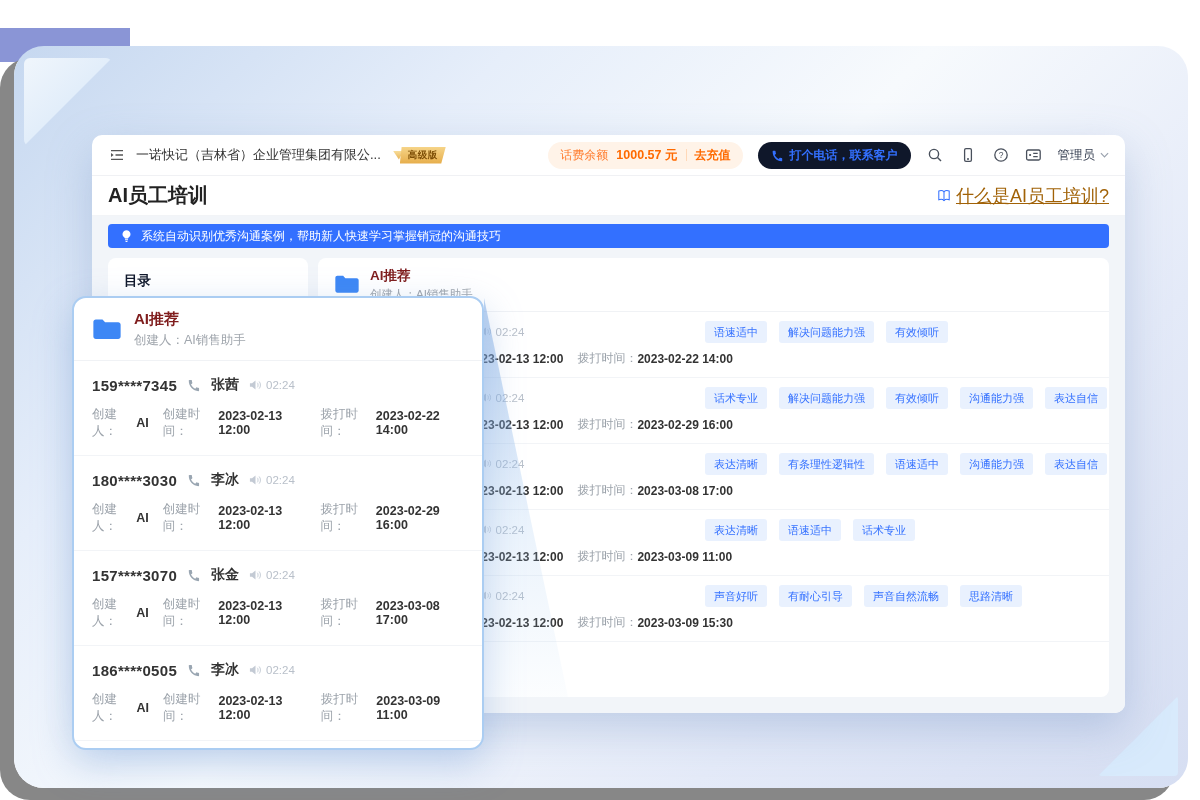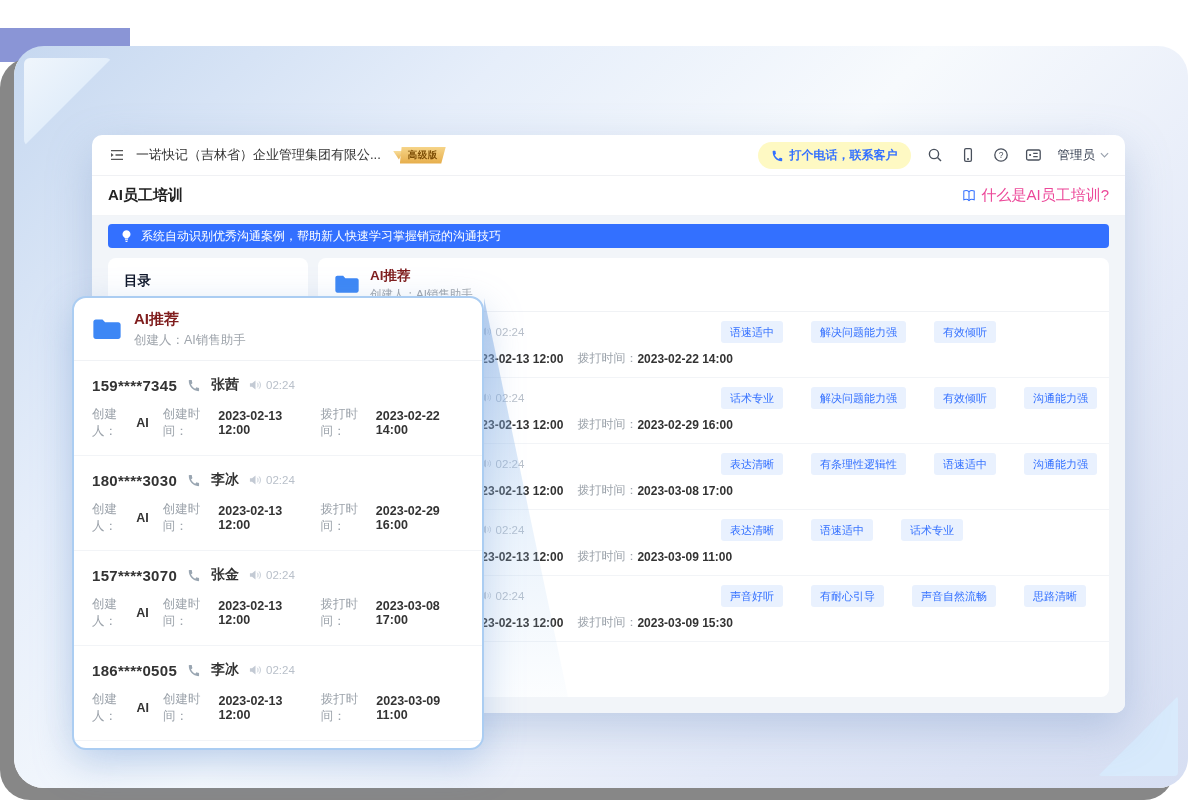--- a/index.html
+++ b/index.html
@@ -33,46 +33,46 @@
   .company { font-size:13px; color:#333; white-space:nowrap; }
   .badge { display:inline-flex; align-items:center; margin-left:2px; }
   .badge .wing { width:11px; height:9px; background:linear-gradient(180deg,#f8dd9a,#e7b254); clip-path:polygon(0 0,100% 0,55% 100%); margin-right:-4px; }
   .badge b { background:linear-gradient(180deg,#f6d488,#e6ad4a); color:#7d4e06; font-size:9.5px; font-weight:700;
     padding:2px 8px 2px 8px; clip-path:polygon(4% 0,100% 0,90% 100%,0 100%); letter-spacing:.5px;}
   .nav-right { margin-left:auto; display:flex; align-items:center; gap:15px; }
   .balance-pill { display:flex; align-items:center; gap:8px; background:#fff3e8; border-radius:15px; padding:5px 12px; font-size:12px; color:#ff7c2e; cursor:pointer;}
   .balance-pill .amt { font-weight:700; color:#ff6a00; font-size:12.5px;}
   .balance-pill .sep { width:1px; height:12px; background:#ffd8b8; }
   .balance-pill .rec { font-weight:700; color:#ff6a00; }
-  .call-pill { display:flex; align-items:center; gap:6px; background:#fef9c3; border-radius:15px; padding:5px 13px; font-size:12px; color:#3370ff; font-weight:600; cursor:pointer;}
+  .call-pill { display:flex; align-items:center; gap:6px; background:#0f172a; border-radius:15px; padding:5px 13px; font-size:12px; color:#3370ff; font-weight:600; cursor:pointer;}
   .icon-btn { display:flex; align-items:center; justify-content:center; width:18px; height:18px; cursor:pointer; }
   .admin { display:flex; align-items:center; gap:5px; font-size:12.5px; color:#3b4456; cursor:pointer; }
 
   .titlebar { height:40px; flex:0 0 40px; display:flex; align-items:center; padding:0 16px; border-bottom:1px solid #f2f4f7; }
-  .page-title { font-size:15px; font-weight:700; color:#222; }
-  .help-link { margin-left:auto; display:flex; align-items:center; gap:5px; color:#ec4899; font-size:15px; cursor:pointer;}
+  .page-title { font-size:20px; font-weight:700; color:#222; }
+  .help-link { margin-left:auto; display:flex; align-items:center; gap:5px; color:#a16207; font-size:18px; cursor:pointer;text-decoration:underline;}
 
   .content { flex:1; background:#f2f5f9; padding:8px 16px 16px; display:flex; flex-direction:column; }
   .banner { height:24px; flex:0 0 24px; background:#3370ff; border-radius:4px; color:#fff; font-size:12px;
     display:flex; align-items:center; gap:8px; padding:0 12px; margin-bottom:10px; }
   .panels { flex:1; display:flex; gap:10px; min-height:0; }
   .sidebar { width:200px; flex:0 0 200px; background:#fff; border-radius:8px; padding:14px 16px; }
   .sidebar-title { font-size:13.5px; font-weight:700; color:#0f172a; }
   .main-card { flex:1; background:#fff; border-radius:8px; display:flex; flex-direction:column; overflow:hidden; }
   .folder-head { padding:9px 16px; display:flex; align-items:center; gap:10px; border-bottom:1px solid #f0f2f5; }
   .folder-name { font-size:13.5px; font-weight:700; color:#7f1d1d; }
   .folder-sub { font-size:11.5px; color:#a0a6ad; margin-top:2px; }
   .row { padding:9px 16px 10px; border-bottom:1px solid #f2f4f7; }
   .row-line1 { display:flex; align-items:center; height:22px; }
   .row-left { width:371px; flex:0 0 371px; display:flex; align-items:center; gap:9px; overflow:hidden;}
   .num { font-size:14px; font-weight:700; color:#333; letter-spacing:.3px;}
   .pname { font-size:13px; font-weight:700; color:#333; }
   .dur { display:flex; align-items:flex-start; gap:4px; color:#b9c0ca; font-size:11.5px; }
   .tags { display:flex; gap:12px; align-items:center; }
-  .tag { background:#e9f1fe; color:#3370ff; font-size:11px; padding:3.5px 9px; border-radius:3px; white-space:nowrap;margin-left:16px; }
+  .tag { background:#e9f1fe; color:#3370ff; font-size:11px; padding:3.5px 9px; border-radius:3px; white-space:nowrap; }
   .row-line2 { margin-top:7px; font-size:12px; display:flex; align-items:center; }
   .lbl { color:#9ca3ab; }
   .val { color:#333; font-weight:600; }
   .gap14 { margin-right:14px; }
 
   
   .wedge { position:absolute; left:484px; top:298px; width:84px; height:399px; z-index:15; pointer-events:none;
     background: linear-gradient(to bottom, rgba(122,168,228,.52), rgba(158,198,240,.22) 55%, rgba(190,220,246,.05));
     clip-path: polygon(0 0, 100% 100%, 0 100%); }
 
@@ -110,20 +110,26 @@
           <path d="M2 5.9 4.6 8 2 10.1z" fill="#555"></path>
         </svg>
     </span>
     <span class="company">一诺快记（吉林省）企业管理集团有限公...</span>
     <span class="badge">
       <i class="wing"></i>
       <b>高级版</b>
     </span>
 
     <div class="nav-right">
+      <div class="balance-pill">
+        <span>话费余额</span>
+        <span class="amt">1000.57 元</span>
+        <span class="sep"></span>
+        <span class="rec">去充值</span>
+      </div>
       <div class="call-pill">
         <svg width="13" height="13" viewBox="0 0 16 16">
             <path d="M13.9 11.2c-.9 0-1.8-.15-2.6-.45-.25-.1-.55 0-.75.2l-1.1 1.4c-2.1-1.1-3.85-2.8-4.9-4.9l1.35-1.15c.2-.2.3-.5.2-.75-.3-.8-.45-1.7-.45-2.6 0-.4-.35-.75-.75-.75H2.75c-.4 0-.75.35-.75.75C2 9.9 7.1 15 13.05 15c.4 0 .75-.35.75-.75v-2.3c0-.4-.35-.75-.75-.75z" fill="#3370ff"></path>
           </svg>
         <span>打个电话，联系客户</span>
       </div>
       <span class="icon-btn">
         <svg width="16" height="16" viewBox="0 0 16 16">
             <circle cx="7" cy="7" r="4.6" stroke="#49505c" stroke-width="1.4" fill="none"></circle>
             <path d="M10.5 10.5 14 14" stroke="#49505c" stroke-width="1.4"></path>

